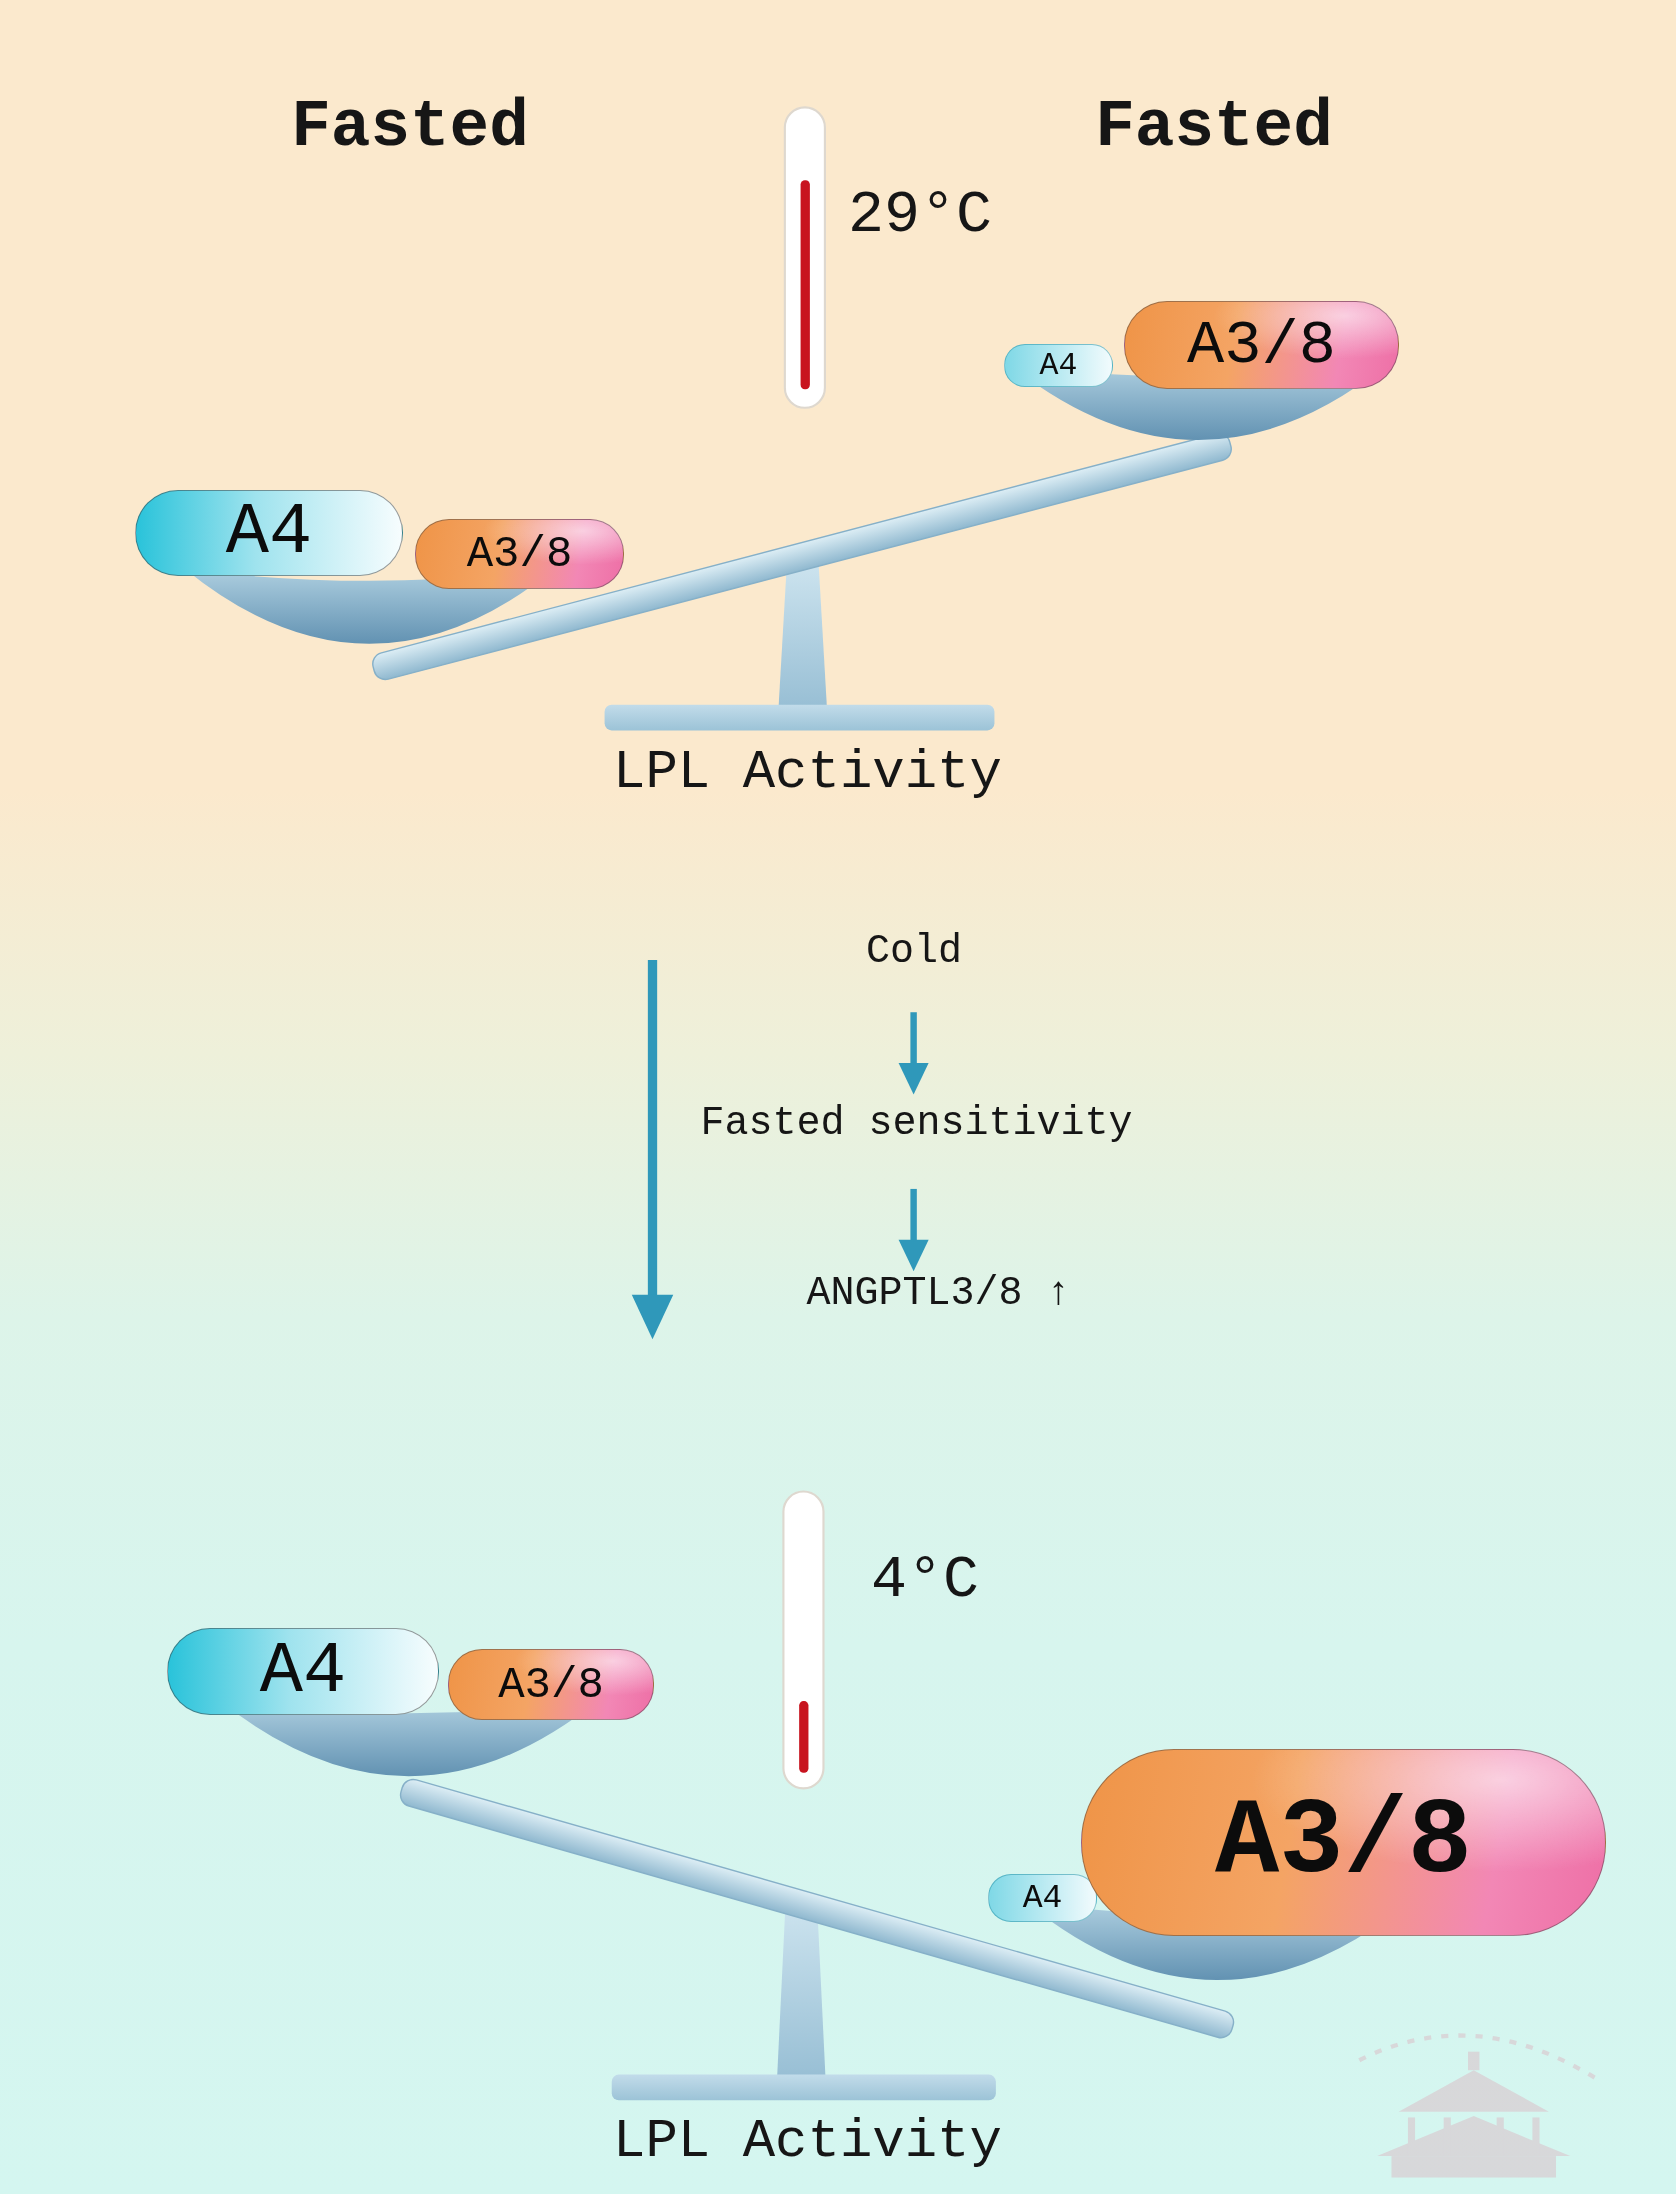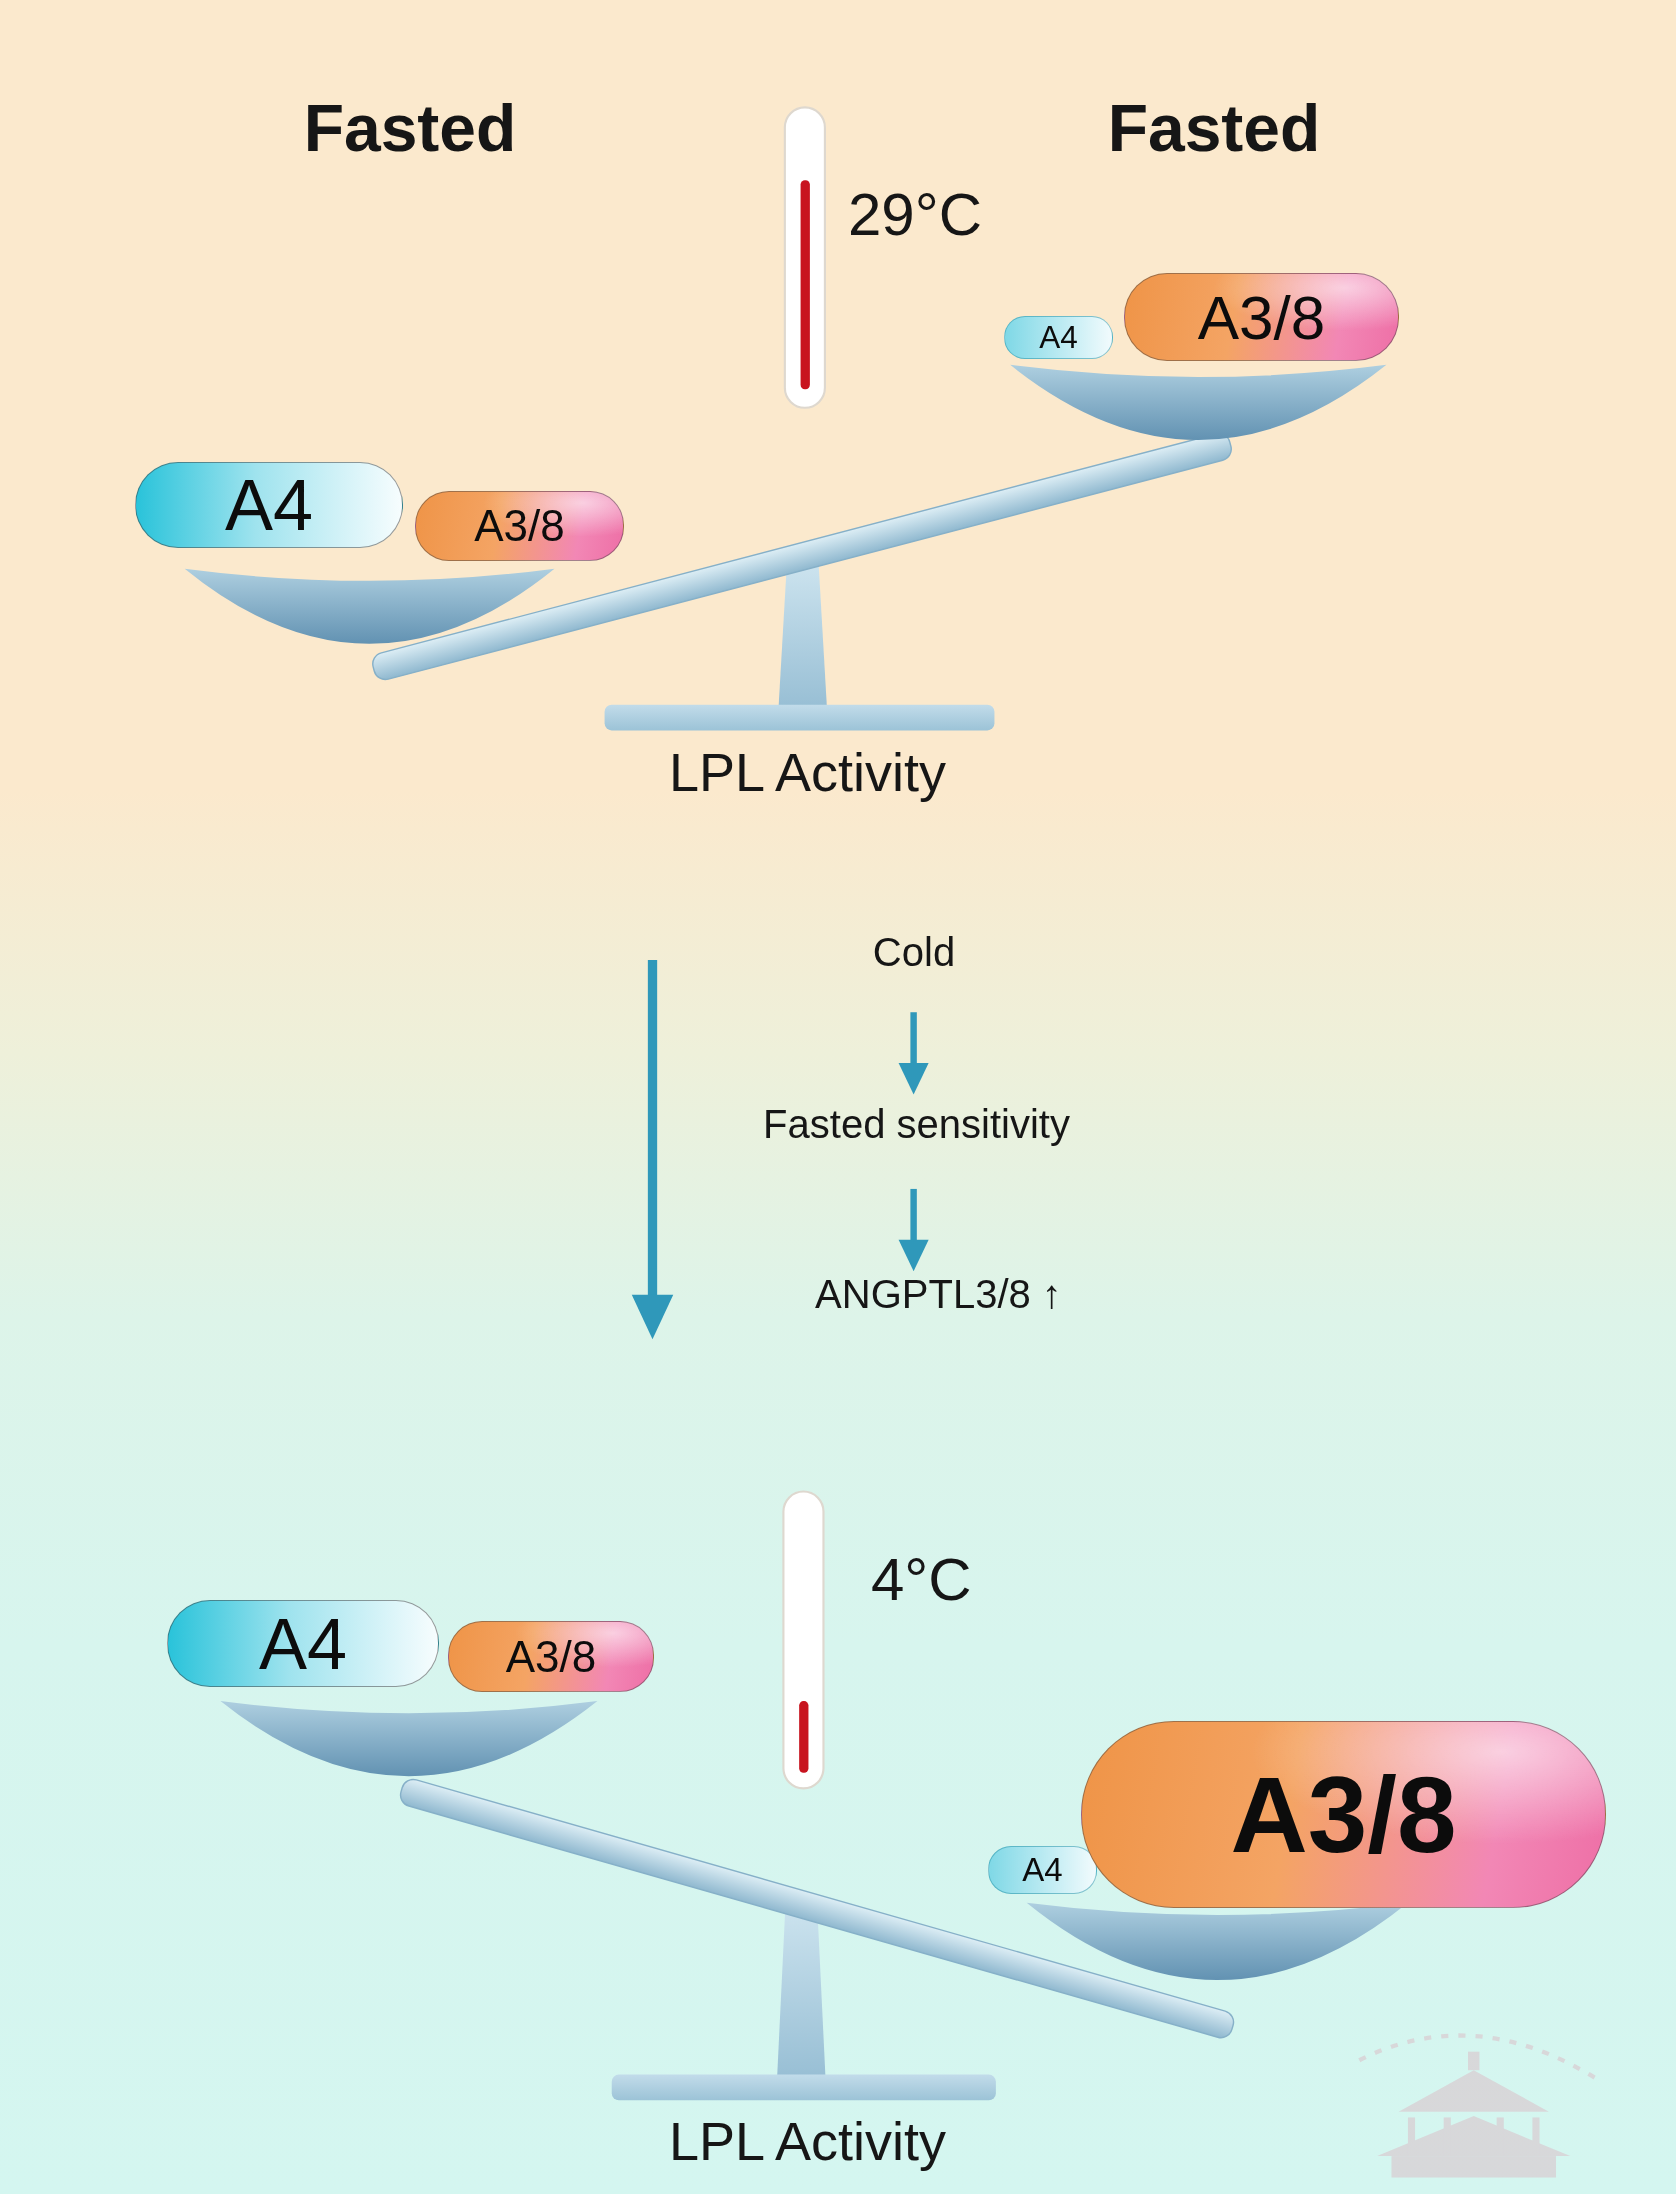--- a/index.html
+++ b/index.html
@@ -1,35 +1,35 @@
 <!DOCTYPE html>
 <html style="font-size:11.4px"><head>
 <meta charset="utf-8">
 <style>
   html,body { margin:0; padding:0; }
   .canvas {
     position:relative;
     width:1677px; height:2194px;
     overflow:hidden;
-    font-family:Liberation Sans, sans-serif;
+    font-family:Liberation Mono, monospace;
     background: linear-gradient(180deg,
       #fbe9cd 0%, #fbe9cd 36%,
       #eef0da 48%,
       #ddf4e9 60%,
       #d7f5ee 75%, #d4f6f0 100%);
   }
   .layer-svg { position:absolute; left:0; top:0; }
   .txt { position:absolute; color:#161616; text-align:center; line-height:1.1; white-space:nowrap; }
   .state-label { font-size:66px; font-weight:700; }
   .temp-label  { font-size:60px; text-align:left; }
   .flow-label  { font-size:40px; }
   .scale-label { font-size:54px; }
   .pill {
     position:absolute; display:flex; align-items:center; justify-content:center;
-    color:#0c0c0c; white-space:nowrap;
+    color:#0c0c0c; white-space:nowrap;margin-top:28px;
   }
   .pill-cyan {
     background: linear-gradient(90deg,#29c3da 0%, #9fe3ee 45%, #f7fdfe 100%);
     border:1.4px solid rgba(60,60,60,.5);
   }
   .pill-cyan-small {
     background: linear-gradient(90deg,#7fd8e6 0%, #f2fbfd 100%);
     border:1.4px solid rgba(42,150,170,.55);
   }
   .pill-warm {

